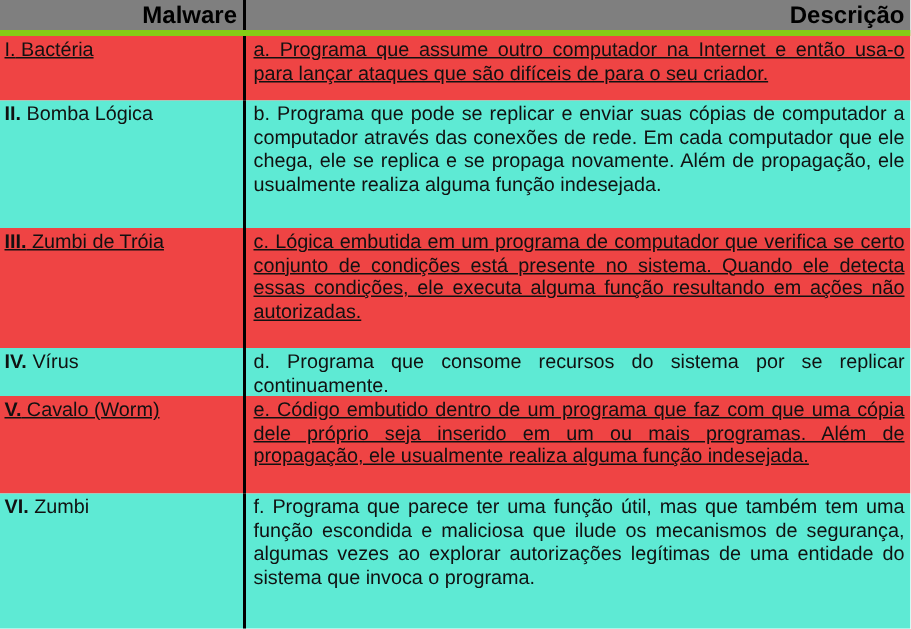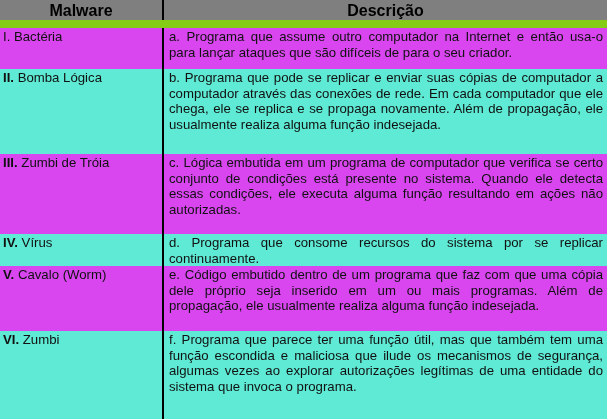--- a/index.html
+++ b/index.html
@@ -16,35 +16,35 @@
   col.c1 { width: 163px; }
   col.c2 { width: 444px; }
   th {
     background: #7f7f7f;
     color: #000;
     font-weight: bold;
     font-size: 16px;
     height: 20px;
     line-height: 18px;
     padding: 0 4px;
-    text-align: center;
-    border-bottom: 8px solid #84cc16;
+    text-align: right;
+    border-bottom: 4px solid #84cc16;
     vertical-align: bottom;
   }
   th.first { border-right: 2px solid #000; }
   td {
     font-size: 13.2px;
     line-height: 15.5px;
     padding: 1px 4px 0 5px;
     vertical-align: top;
     color: #111;
   }
   td.first { border-right: 2px solid #000; padding-left: 3px; }
   td.desc { text-align: justify; margin-left: 44px; }
-  tr.light td { background: #d946ef; }
+  tr.light td { background: #ef4444; text-decoration: underline; }
   tr.dark td { background: #5eead4; }
   .num { font-weight: bold; }
 </style>
 </head>
 <body>
 
 <table>
   <colgroup>
       <col class="c1">
       <col class="c2">

